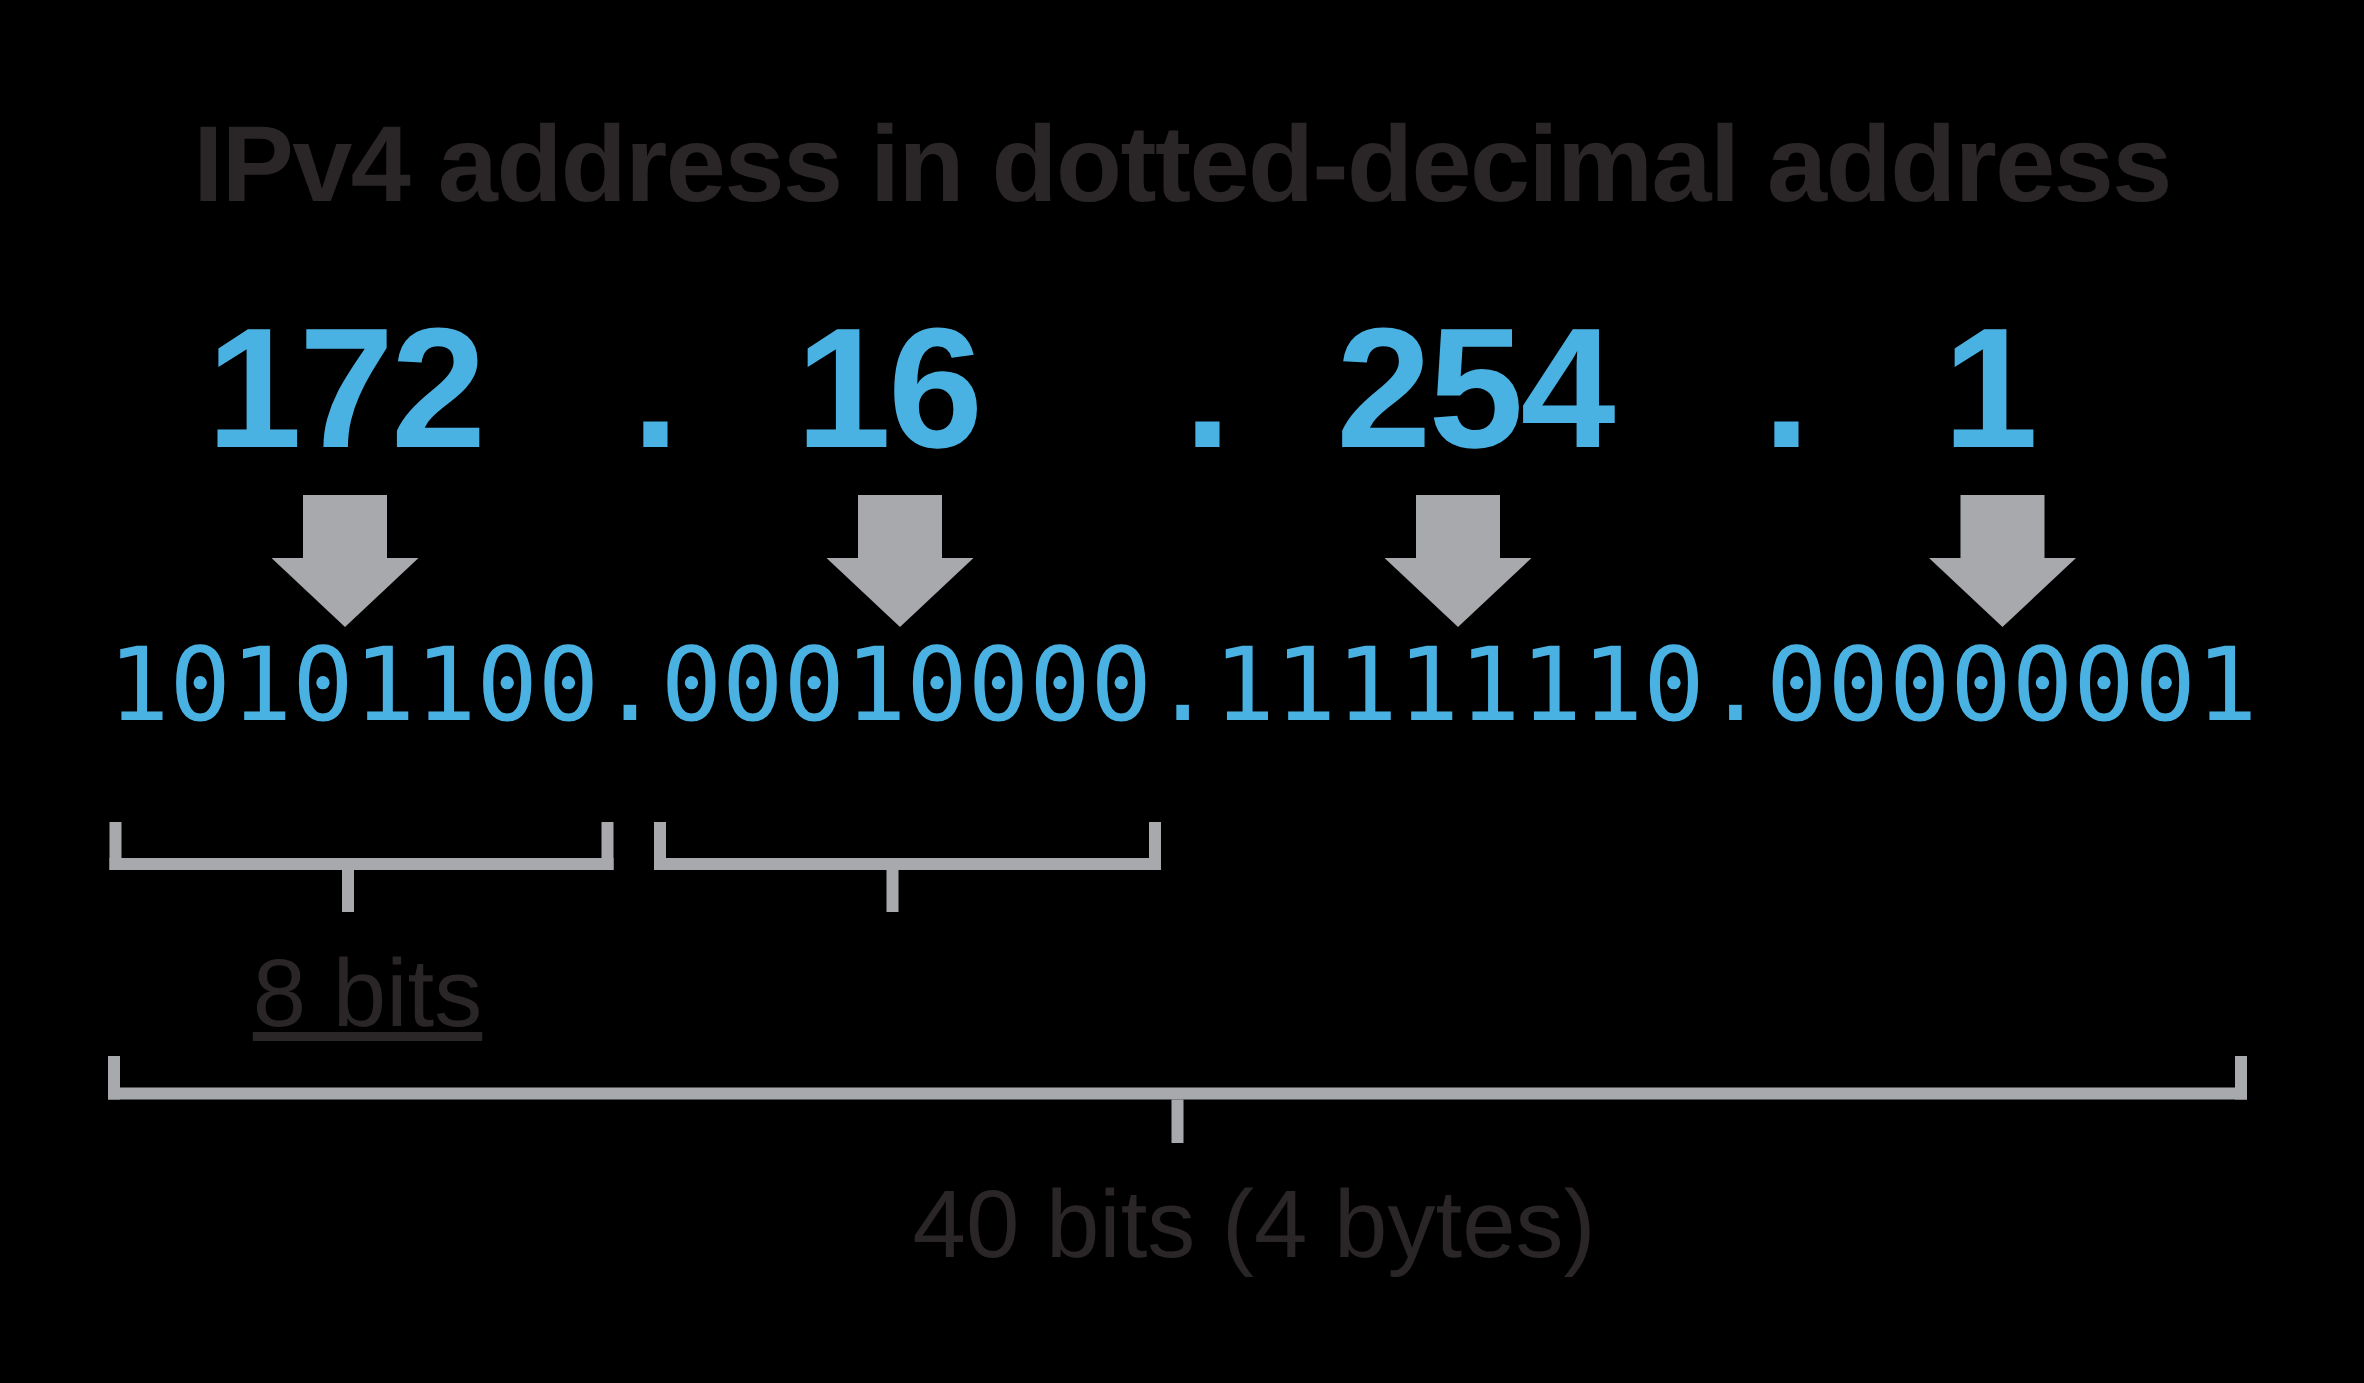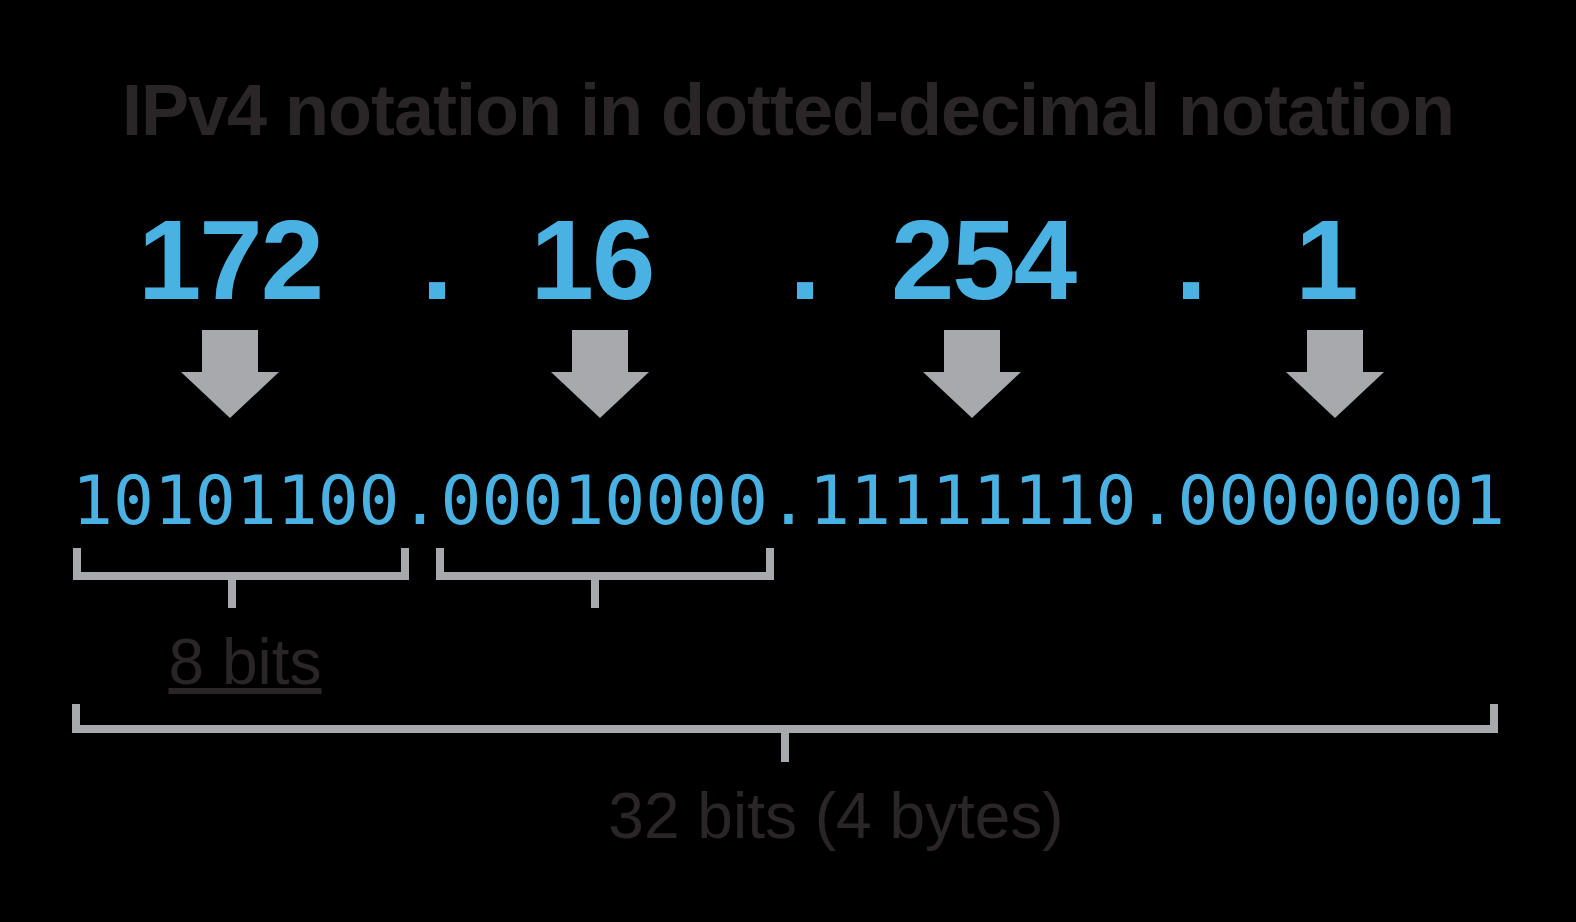--- a/index.html
+++ b/index.html
@@ -55,21 +55,21 @@
     position: absolute;
     top: 330px;
     width: 98px;
     height: 88px;
   }
   .arrow svg { display: block; width: 100%; height: 100%; }
 
   
   .binary-row {
     position: absolute;
-    top: 467px;
+    top: 424px;
     left: 72px;
     font-family: "DejaVu Sans Mono", monospace;
     font-size: 68px;
     line-height: 1;
     color: #4ab2e3;
     white-space: nowrap;
     letter-spacing: 0;
   }
 
   
@@ -114,21 +114,21 @@
     color: #2a2627;
     line-height: 1;
     white-space: nowrap;
   }
 </style>
 </head>
 <body>
 
 <div id="stage">
 
-  <div class="title">IPv4 notation in dotted-decimal notation</div>
+  <div class="title">IPv4 address in dotted-decimal address</div>
 
   <div class="decimal-row">
     <span class="num" style="left:230px">172</span>
     <span class="dot" style="left:436px">.</span>
     <span class="num" style="left:592px">16</span>
     <span class="dot" style="left:804px">.</span>
     <span class="num" style="left:983px">254</span>
     <span class="dot" style="left:1190px">.</span>
     <span class="num" style="left:1326px">1</span>
   </div>
@@ -175,15 +175,15 @@
 
   <div class="label-8bits">8 bits</div>
 
   <div class="bracket" id="bracket-total">
     <div class="end-l"></div>
     <div class="bar"></div>
     <div class="end-r"></div>
     <div class="tick"></div>
   </div>
 
-  <div class="label-32bits">32 bits (4 bytes)</div>
+  <div class="label-32bits">40 bits (4 bytes)</div>
 
 </div>
 
 </body></html>

